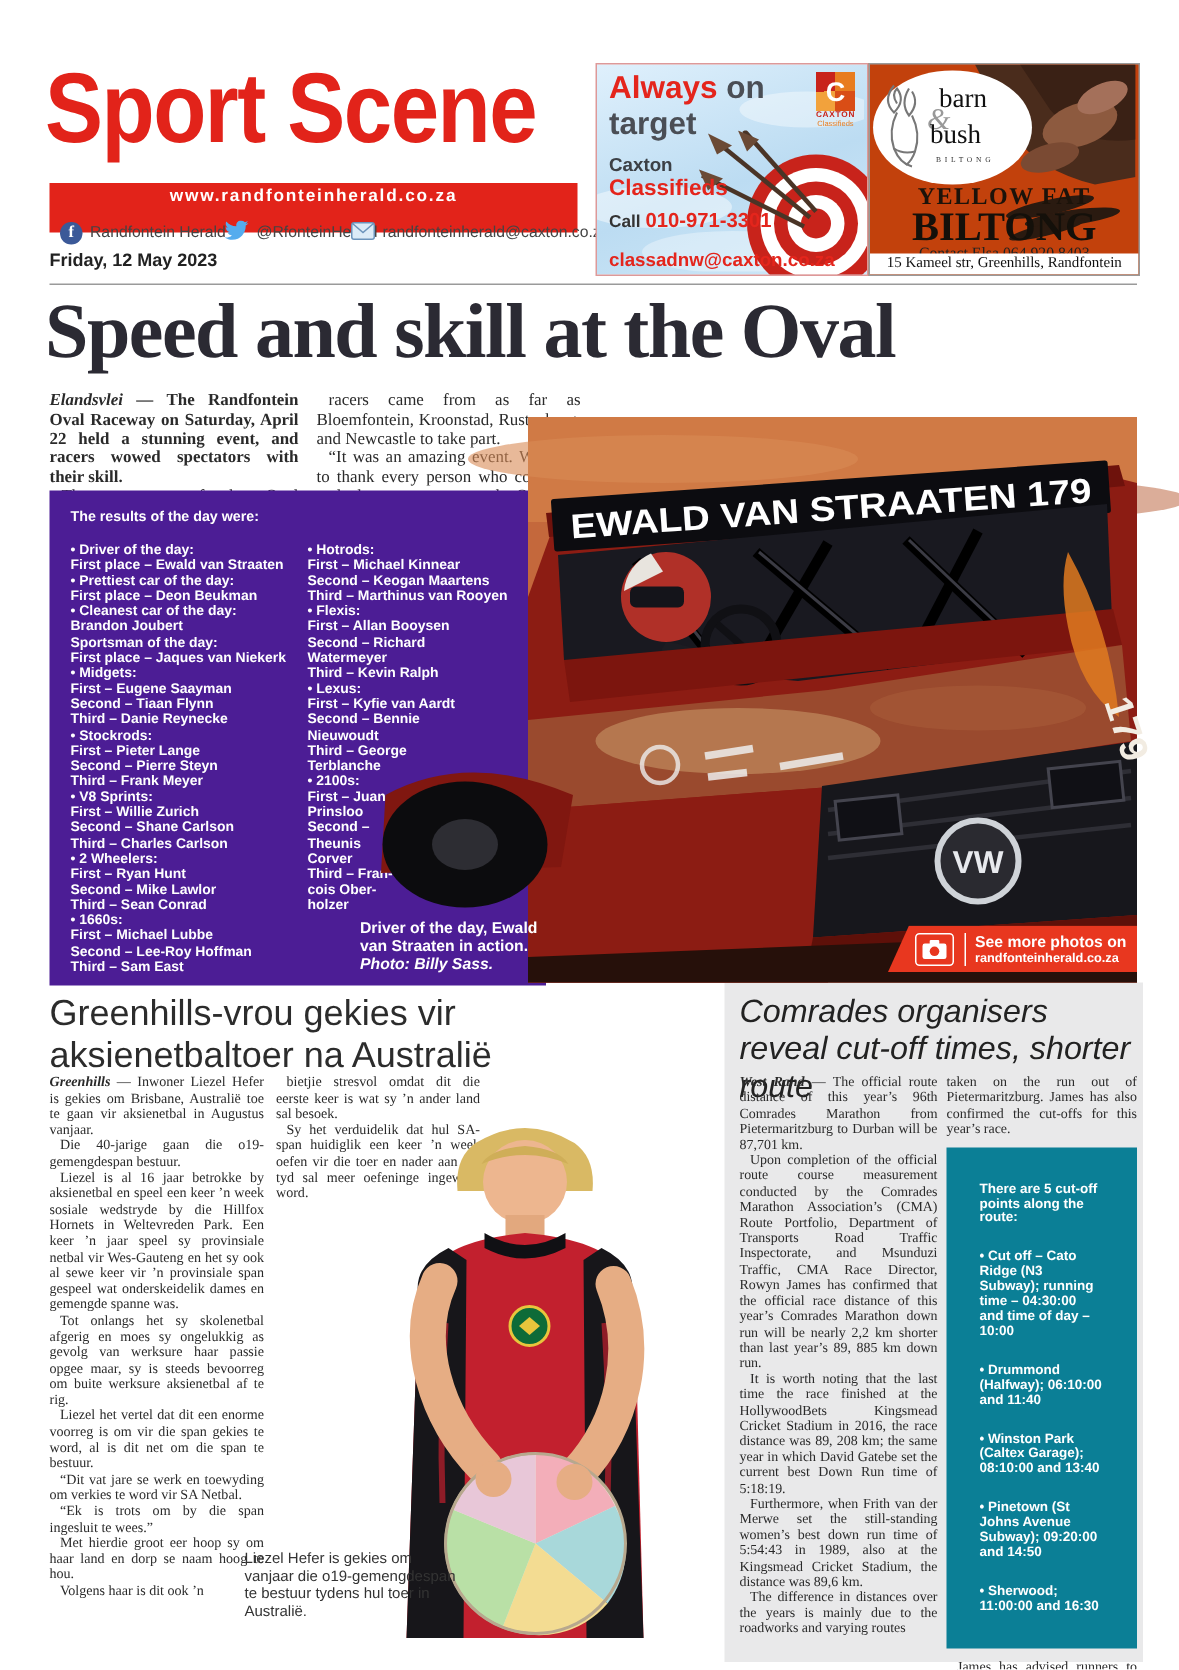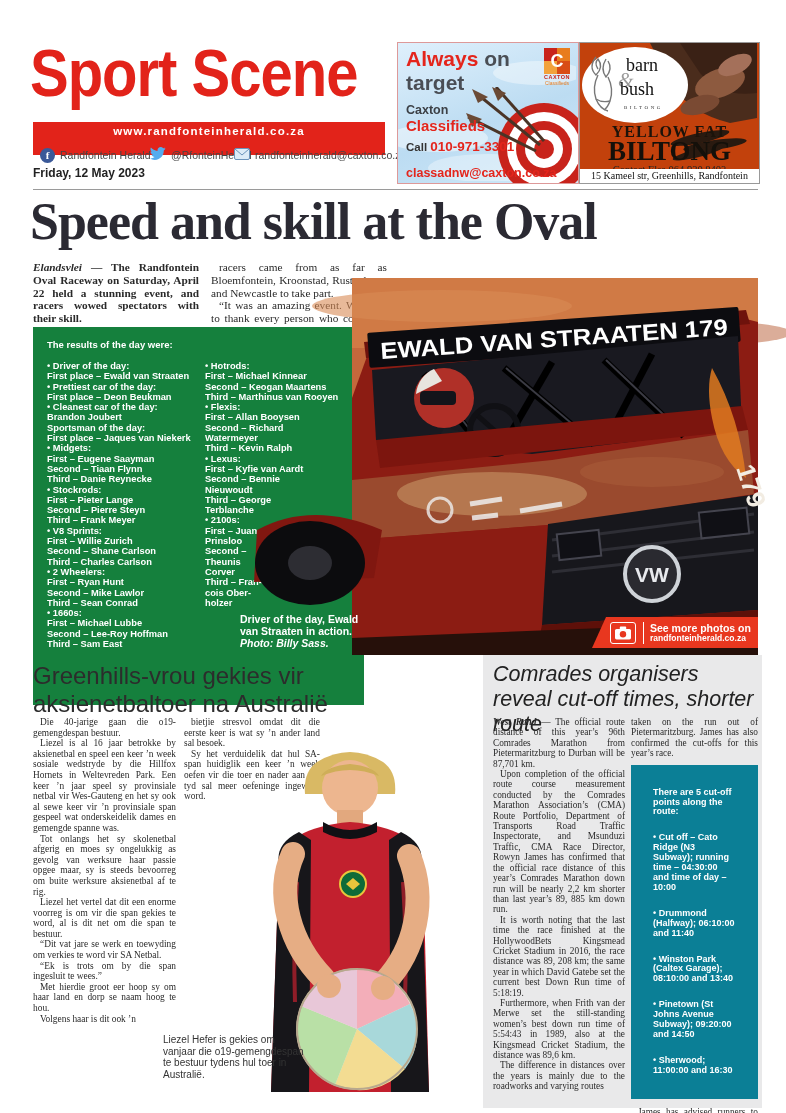--- a/index.html
+++ b/index.html
@@ -59,21 +59,21 @@
   .body-serif{font-family:"Liberation Serif",serif;color:#2a2a2a;text-align:justify;}
   .lead-col{top:261px;font-size:11.3px;line-height:12.8px;}
   .lead-col1{left:33px;width:166px;}
   .lead-col2{left:211px;width:176px;}
   .lead-col p{margin:0;}
   .lead-p1{font-weight:bold;}
   .dl{font-weight:bold;font-style:italic;}
   .indent p, p.indent{text-indent:8px;}
 
   
-  .results-box{left:33px;top:327px;width:331px;height:378px;background:#15803d;color:#fff;}
+  .results-box{left:33px;top:327px;width:331px;height:330px;background:#4c1d95;color:#fff;}
   .res-intro{position:absolute;left:14px;top:12px;font-size:9.5px;font-weight:bold;}
   .res-col{position:absolute;top:34px;font-size:9.3px;font-weight:bold;line-height:10.3px;white-space:pre-line;}
   .res-col1{left:14px;width:158px;}
   .res-col2{left:172px;width:152px;}
   .photo-caption{left:240px;top:613px;width:138px;font-size:10.5px;font-weight:bold;line-height:12px;
       color:#fff;z-index:6;}
   .photo-caption i{font-weight:bold;}
 
   
   .car-photo{left:352px;top:278px;width:406px;height:377px;z-index:4;}
@@ -376,20 +376,21 @@
     <span class="badge-sep"></span>
     <span class="badge-text">
       <div class="badge-l1">See more photos on</div>
       <div class="badge-l2">randfonteinherald.co.za</div>
     </span>
   </div>
 
   <h2 class="abs nb-headline" style="margin:0;font-weight:normal;">Greenhills-vrou gekies vir aksienetbaltoer na Australië</h2>
 
   <div class="abs body-serif nb-col nb-col1">
+    <p class="p-first"><span class="dl">Greenhills</span><span> — Inwoner Liezel Hefer is gekies om Brisbane, Australië toe te gaan vir aksienetbal in Augustus vanjaar.</span></p>
     <span><p>Die 40-jarige gaan die o19-gemengdespan bestuur.</p><p>Liezel is al 16 jaar betrokke by aksienetbal en speel een keer ’n week sosiale wedstryde by die Hillfox Hornets in Weltevreden Park. Een keer ’n jaar speel sy provinsiale netbal vir Wes-Gauteng en het sy ook al sewe keer vir ’n provinsiale span gespeel wat onderskeidelik dames en gemengde spanne was.</p><p>Tot onlangs het sy skolenetbal afgerig en moes sy ongelukkig as gevolg van werksure haar passie opgee maar, sy is steeds bevoorreg om buite werksure aksienetbal af te rig.</p><p>Liezel het vertel dat dit een enorme voorreg is om vir die span gekies te word, al is dit net om die span te bestuur.</p><p>“Dit vat jare se werk en toewyding om verkies te word vir SA Netbal.</p><p>“Ek is trots om by die span ingesluit te wees.”</p><p>Met hierdie groot eer hoop sy om haar land en dorp se naam hoog te hou.</p><p>Volgens haar is dit ook ’n</p></span>
   </div>
   <div class="abs body-serif nb-col nb-col2">
     <span><p>bietjie stresvol omdat dit die eerste keer is wat sy ’n ander land sal besoek.</p><p>Sy het verduidelik dat hul SA-span huidiglik een keer ’n week oefen vir die toer en nader aan die tyd sal meer oefeninge ingewerk word.</p></span>
   </div>
 
   <div class="abs woman-photo">
     <svg width="275" height="350" viewBox="0 0 275 350">
       <path d="M112,20 Q145,0 178,20 Q192,30 190,52 L100,52 Q98,30 112,20 Z" fill="#d9b964"></path>
       <circle cx="145" cy="46" r="28" fill="#edb68f"></circle>

